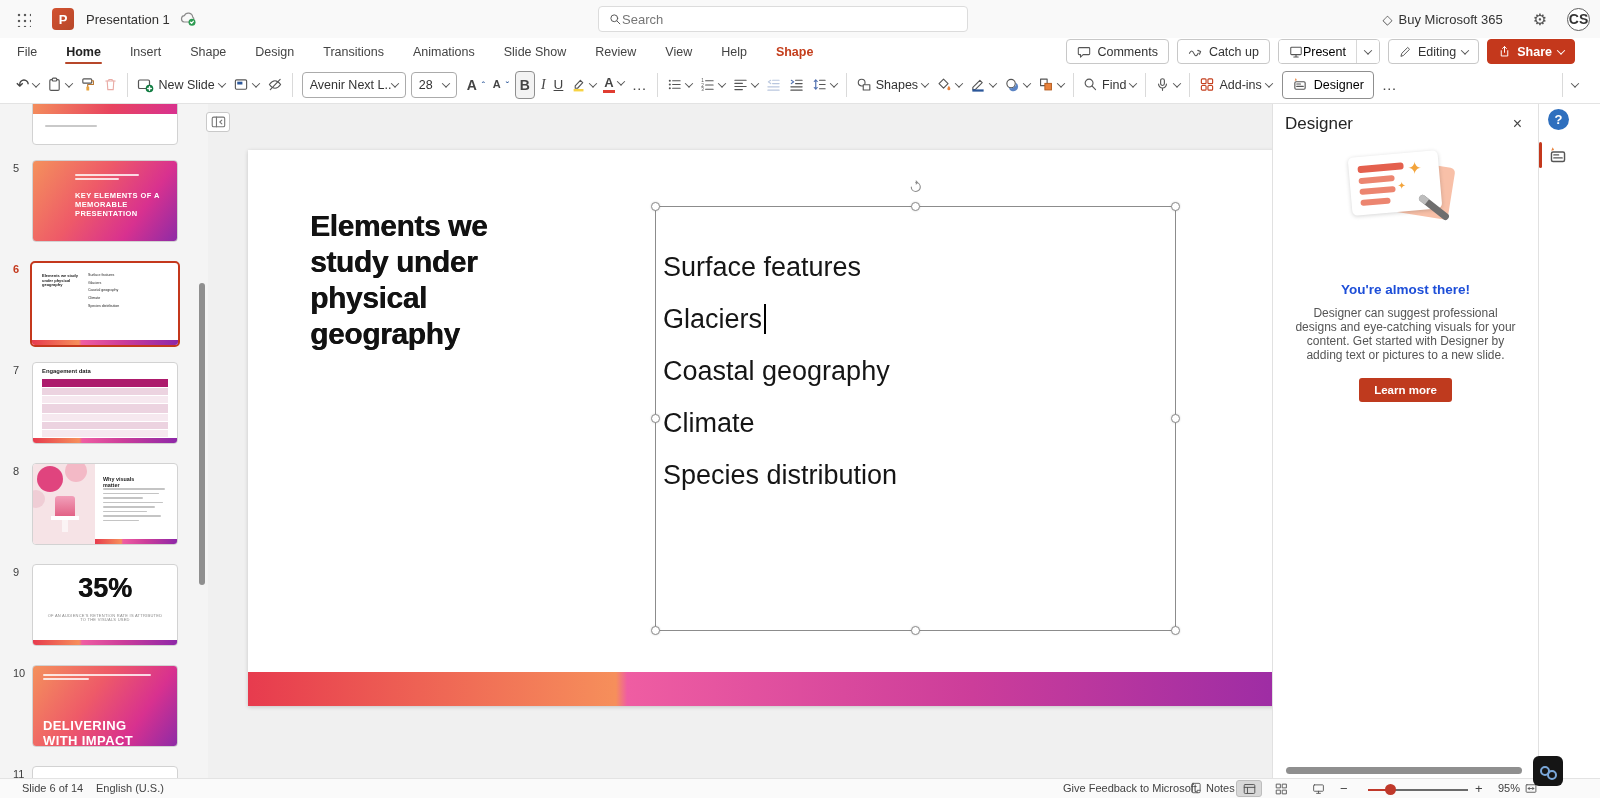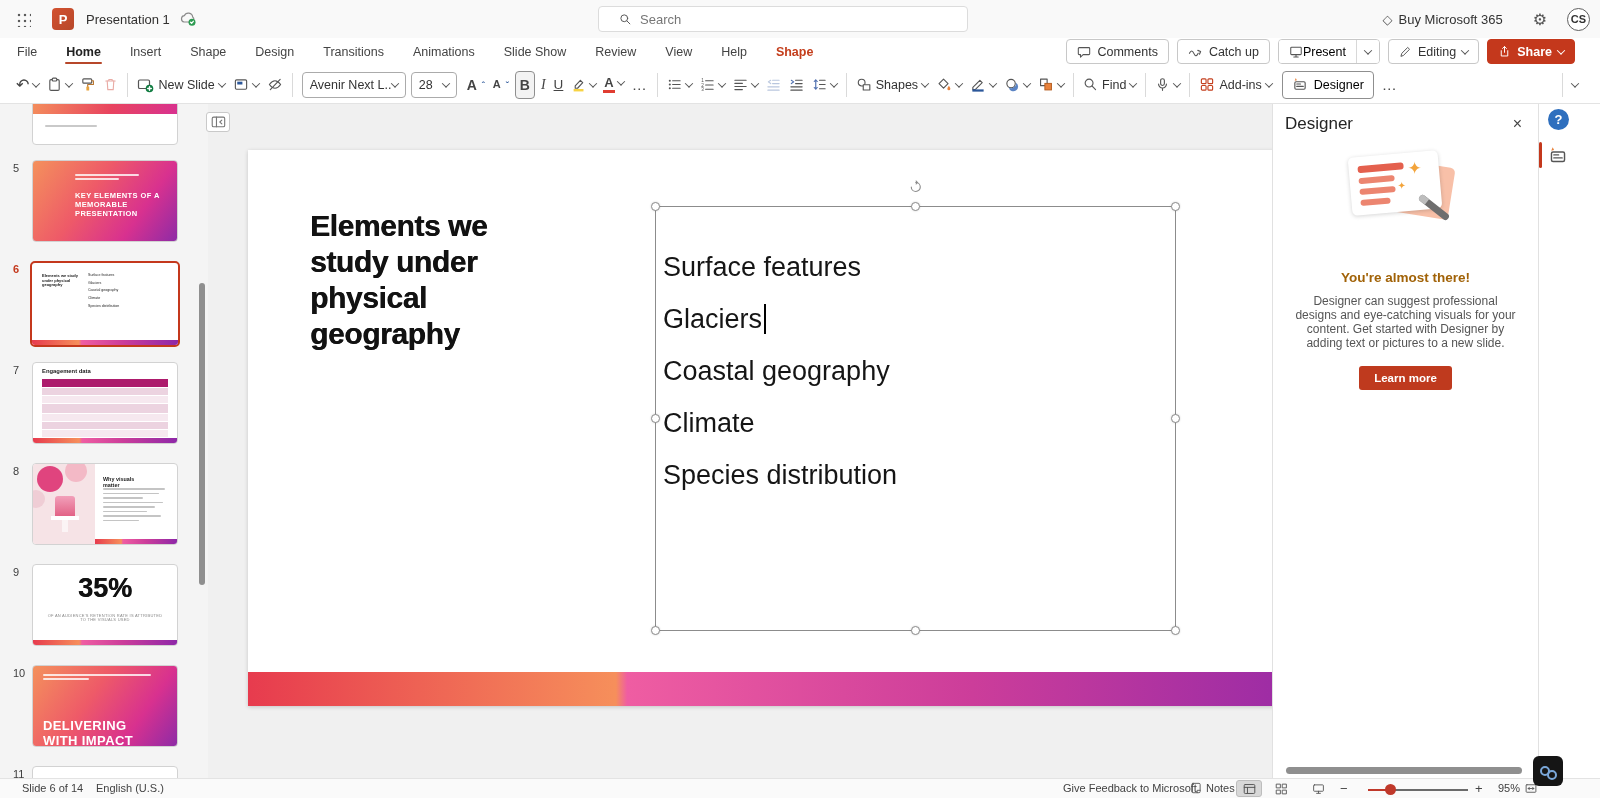--- a/index.html
+++ b/index.html
@@ -9,27 +9,27 @@
   svg { display:block; }
   .s { fill:none; stroke:#555; stroke-width:1.2; stroke-linecap:round; stroke-linejoin:round; }
 
   
   .topbar { position:absolute; left:0; top:0; width:1600px; height:38px; background:#f9f9f9; display:flex; align-items:center; }
   .waffle { width:30px; height:26px; margin-left:8px; border:none; background:transparent; display:flex; align-items:center; justify-content:center; cursor:pointer; }
   .waffle i { display:block; width:16px; height:16px; background-image:radial-gradient(#5b5b5b 1.4px, transparent 1.6px); background-size:6px 6px; background-position:1px 1px; }
   .ppt-icon { width:22px; height:22px; margin-left:14px; border-radius:4px; background:linear-gradient(135deg,#d35230,#b7472a); color:#fff; font-weight:bold; font-size:13px; display:flex; align-items:center; justify-content:center; }
   .doc-title { margin-left:12px; font-size:13px; color:#323130; }
   .cloud { margin-left:8px; }
-  .searchbox { position:absolute; left:598px; top:6px; width:370px; height:26px; background:#fff; border:1px solid #dcdcdc; border-radius:4px; display:flex; align-items:center; padding:0 20px; gap:8px; }
+  .searchbox { position:absolute; left:598px; top:6px; width:370px; height:26px; background:#fff; border:1px solid #dcdcdc; border-radius:4px; display:flex; align-items:center; padding:0 10px; }
   .searchbox span { font-size:13px; color:#767676; }
   .tb-right { position:absolute; right:0; top:0; height:38px; display:flex; align-items:center; }
   .buy { display:flex; align-items:center; gap:6px; font-size:13px; color:#333; background:none; border:none; cursor:pointer; }
   .diamond { font-size:13px; color:#555; }
   .gearbtn { margin-left:30px; background:none; border:none; font-size:16px; color:#555; cursor:pointer; }
-  .avatar { margin-left:20px; margin-right:10px; width:23px; height:23px; border-radius:50%; border:1.4px solid #5f5f5f; background:#fff; font-size:11px; font-weight:bold; color:#333; display:flex; align-items:center; justify-content:center; cursor:pointer; }
+  .avatar { margin-left:20px; margin-right:10px; width:23px; height:23px; border-radius:50%; border:1.4px solid #5f5f5f; background:#fff; font-size:14px; font-weight:bold; color:#333; display:flex; align-items:center; justify-content:center; cursor:pointer; }
 
   
   .menubar { position:absolute; left:0; top:38px; width:1600px; height:28px; background:#fff; display:flex; align-items:center; }
   .tabs { display:flex; align-items:center; gap:27px; padding-left:16px; }
   .tab { font-size:12.5px; color:#444; cursor:pointer; position:relative; padding:5px 1px; white-space:nowrap; }
   .tab.active { font-weight:bold; color:#222; }
   .tab.active::after { content:""; position:absolute; left:0; right:0; bottom:0px; height:2.5px; background:#b7472a; border-radius:2px; }
   .tab.contextual { color:#c43e1c; font-weight:bold; }
   .mb-right { position:absolute; right:25px; top:1px; display:flex; align-items:center; gap:8px; }
   .btn { display:inline-flex; align-items:center; gap:6px; height:25px; padding:0 10px; border:1px solid #c8c8c8; border-radius:4px; background:#fff; font-size:12.5px; color:#333; cursor:pointer; white-space:nowrap; }
@@ -96,21 +96,21 @@
   .dz-close { border:none; background:none; font-size:16px; color:#444; cursor:pointer; }
   .il-wrap { position:relative; width:140px; height:92px; margin:16px auto 0; }
   .il-back { position:absolute; left:36px; top:12px; width:80px; height:52px; background:#f8c0a8; border-radius:5px; transform:rotate(9deg); }
   .il-front { position:absolute; left:14px; top:4px; width:90px; height:58px; background:#fff; border-radius:5px; transform:rotate(-5deg); box-shadow:0 1px 4px rgba(0,0,0,.18); padding:9px 0 0 9px; }
   .il-front i { display:block; border-radius:3px; }
   .il-bar1 { width:46px; height:7px; background:#e4604e; }
   .il-bar2 { width:36px; height:6px; background:#ec8570; margin-top:5px; }
   .il-spark { position:absolute; color:#f3a43b; }
   .il-wand { position:absolute; left:80px; top:54px; width:36px; height:7px; background:#6e6e6e; border-radius:3.5px; transform:rotate(38deg); }
   .il-wand i { position:absolute; left:0; top:0; width:9px; height:7px; background:#bdbdbd; border-radius:3.5px 0 0 3.5px; }
-  .dz-headline { margin-top:28px; text-align:center; font-size:13.5px; font-weight:bold; color:#a16207; }
+  .dz-headline { margin-top:40px; text-align:center; font-size:13.5px; font-weight:bold; color:#1d4ed8; }
   .dz-body { width:224px; margin:9px auto 0; text-align:center; font-size:12px; line-height:14px; color:#555; }
   .dz-cta { display:block; margin:16px auto 0; background:#bf3a1e; color:#fff; border:none; border-radius:3px; font-size:11.5px; font-weight:bold; padding:6px 15px; cursor:pointer; }
   .hscroll { position:absolute; left:1286px; top:767px; width:236px; height:7px; background:#8f8f8f; border-radius:4px; cursor:pointer; z-index:4; }
 
   .help-btn { position:absolute; left:9px; top:5px; width:21px; height:21px; border-radius:50%; background:#2e6fbe; color:#fff; border:none; font-size:13px; font-weight:bold; cursor:pointer; }
   .rail-designer { position:absolute; left:9px; top:40px; width:22px; height:22px; background:none; border:none; cursor:pointer; }
   .rail-indicator { position:absolute; left:0px; top:38px; width:3px; height:26px; background:#c4381c; border-radius:2px; }
 
   
   .statusbar { position:absolute; left:0; top:778px; width:1600px; height:20px; background:#fafafa; border-top:1px solid #e3e3e3; font-size:11px; color:#424242; }

